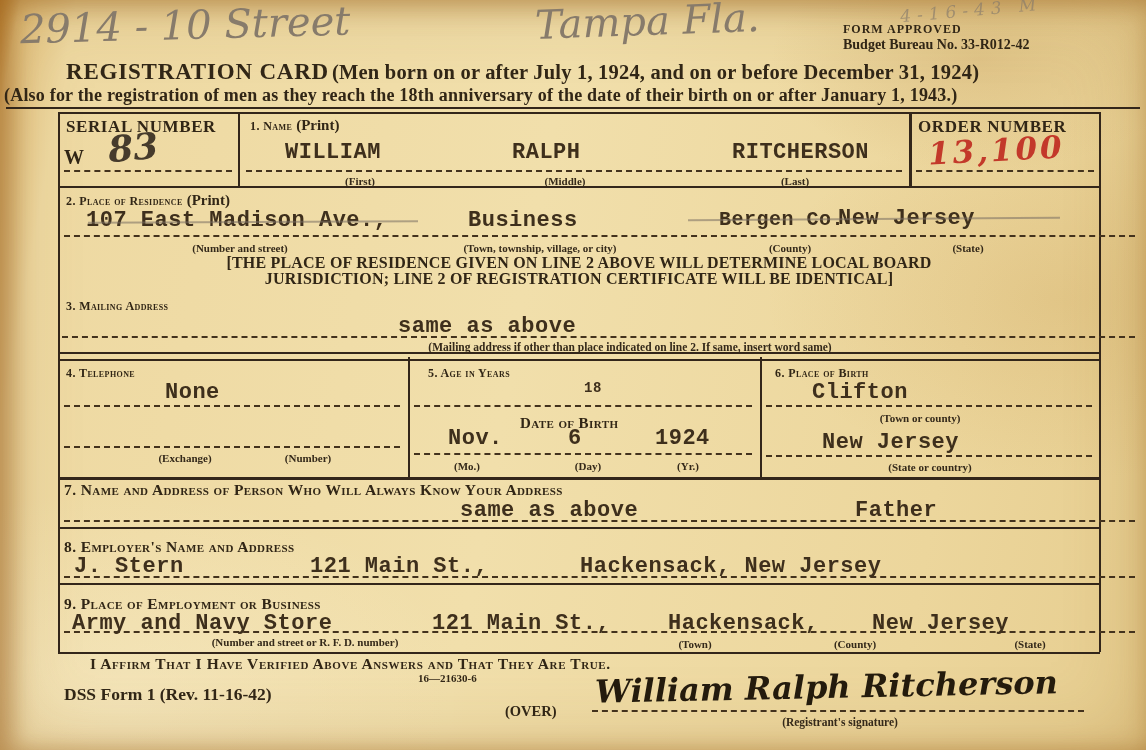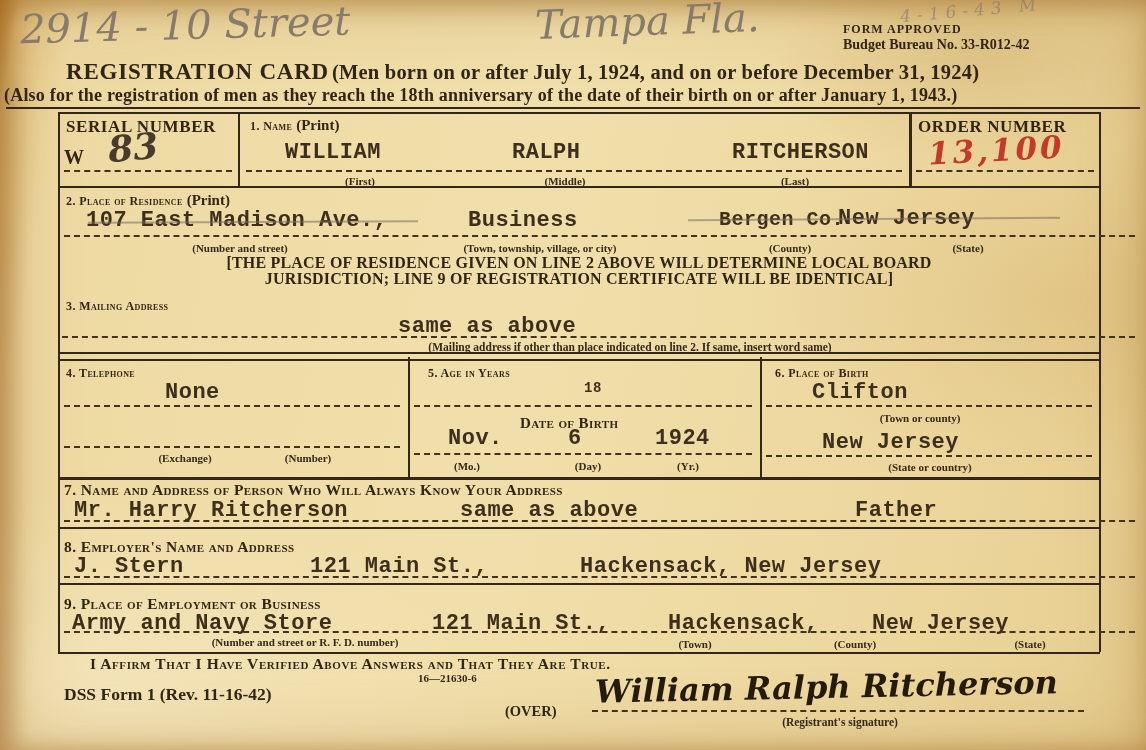--- a/index.html
+++ b/index.html
@@ -104,21 +104,21 @@
   <div class="typed" style="left:468px;top:208px;font-size:22px;">Business</div>
   <div class="typed" style="left:719px;top:208px;font-size:20px;">Bergen Co.</div>
   <div class="typed" style="left:838px;top:206px;font-size:22px;">New Jersey</div>
   <div class="strike" style="left:88px;top:221px;width:330px;transform:rotate(-.3deg);"></div>
   <div class="strike" style="left:688px;top:218px;width:372px;transform:rotate(-.4deg);"></div>
   <div class="sub" style="left:150px;top:242px;width:180px;">(Number and street)</div>
   <div class="sub" style="left:425px;top:242px;width:230px;">(Town, township, village, or city)</div>
   <div class="sub" style="left:740px;top:242px;width:100px;">(County)</div>
   <div class="sub" style="left:918px;top:242px;width:100px;">(State)</div>
   <div class="abs hdr" style="left:58px;top:254px;width:1042px;text-align:center;font-size:16px;position:absolute;">[THE PLACE OF RESIDENCE GIVEN ON LINE 2 ABOVE WILL DETERMINE LOCAL BOARD</div>
-  <div class="abs hdr" style="left:58px;top:270px;width:1042px;text-align:center;font-size:16px;position:absolute;">JURISDICTION; LINE 9 OF REGISTRATION CERTIFICATE WILL BE IDENTICAL]</div>
+  <div class="abs hdr" style="left:58px;top:270px;width:1042px;text-align:center;font-size:16px;position:absolute;">JURISDICTION; LINE 2 OF REGISTRATION CERTIFICATE WILL BE IDENTICAL]</div>
 
   <div class="abs lbl" style="left:66px;top:299px;">3. Mailing Address</div>
   <div class="typed" style="left:398px;top:314px;font-size:22px;">same as above</div>
   <div class="sub" style="left:335px;top:341px;width:590px;font-size:11.5px;">(Mailing address if other than place indicated on line 2.  If same, insert word same)</div>
 
   <div class="abs lbl" style="left:66px;top:366px;">4. Telephone</div>
   <div class="typed" style="left:165px;top:380px;font-size:22px;">None</div>
   <div class="sub" style="left:130px;top:452px;width:110px;">(Exchange)</div>
   <div class="sub" style="left:258px;top:452px;width:100px;">(Number)</div>
 
@@ -132,21 +132,20 @@
   <div class="sub" style="left:548px;top:460px;width:80px;">(Day)</div>
   <div class="sub" style="left:648px;top:460px;width:80px;font-family:Liberation Serif, serif;">(Yr.)</div>
 
   <div class="abs lbl" style="left:775px;top:366px;">6. Place of Birth</div>
   <div class="typed" style="left:812px;top:380px;font-size:22px;">Clifton</div>
   <div class="sub" style="left:845px;top:412px;width:150px;">(Town or county)</div>
   <div class="typed" style="left:822px;top:430px;font-size:22px;">New Jersey</div>
   <div class="sub" style="left:850px;top:461px;width:160px;">(State or country)</div>
 
   <div class="abs lbl" style="left:64px;top:481px;font-size:15.5px;">7. Name and Address of Person Who Will Always Know Your Address</div>
-  <div class="typed" style="left:74px;top:498px;font-size:22px;">Mr. Harry Ritcherson</div>
   <div class="typed" style="left:460px;top:498px;font-size:22px;">same as above</div>
   <div class="typed" style="left:855px;top:498px;font-size:22px;">Father</div>
 
   <div class="abs lbl" style="left:64px;top:538px;font-size:15.5px;">8. Employer's Name and Address</div>
   <div class="typed" style="left:74px;top:554px;font-size:22px;">J. Stern</div>
   <div class="typed" style="left:310px;top:554px;font-size:22px;">121 Main St.,</div>
   <div class="typed" style="left:580px;top:554px;font-size:22px;">Hackensack, New Jersey</div>
 
   <div class="abs lbl" style="left:64px;top:595px;font-size:15.5px;">9. Place of Employment or Business</div>
   <div class="typed" style="left:72px;top:611px;font-size:22px;">Army and Navy Store</div>

